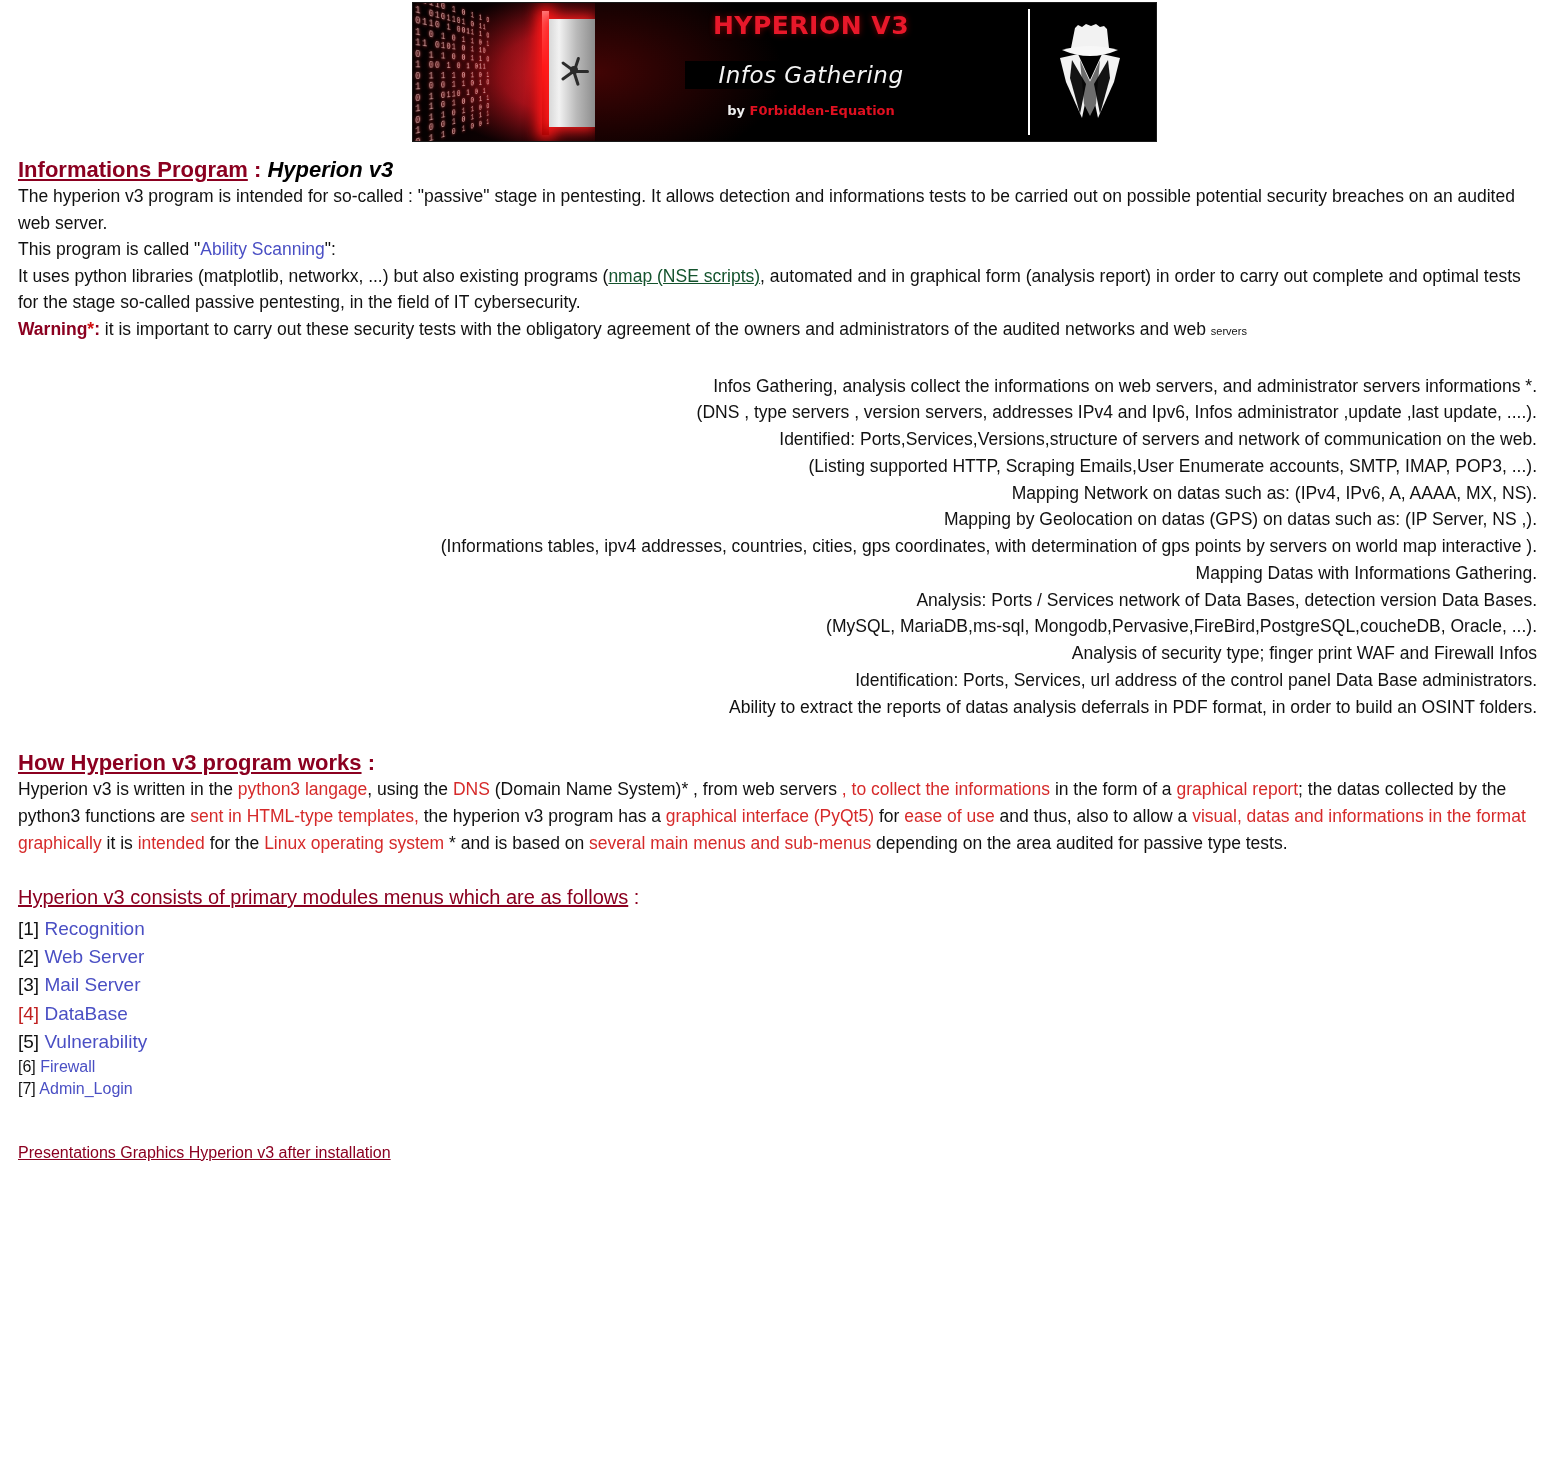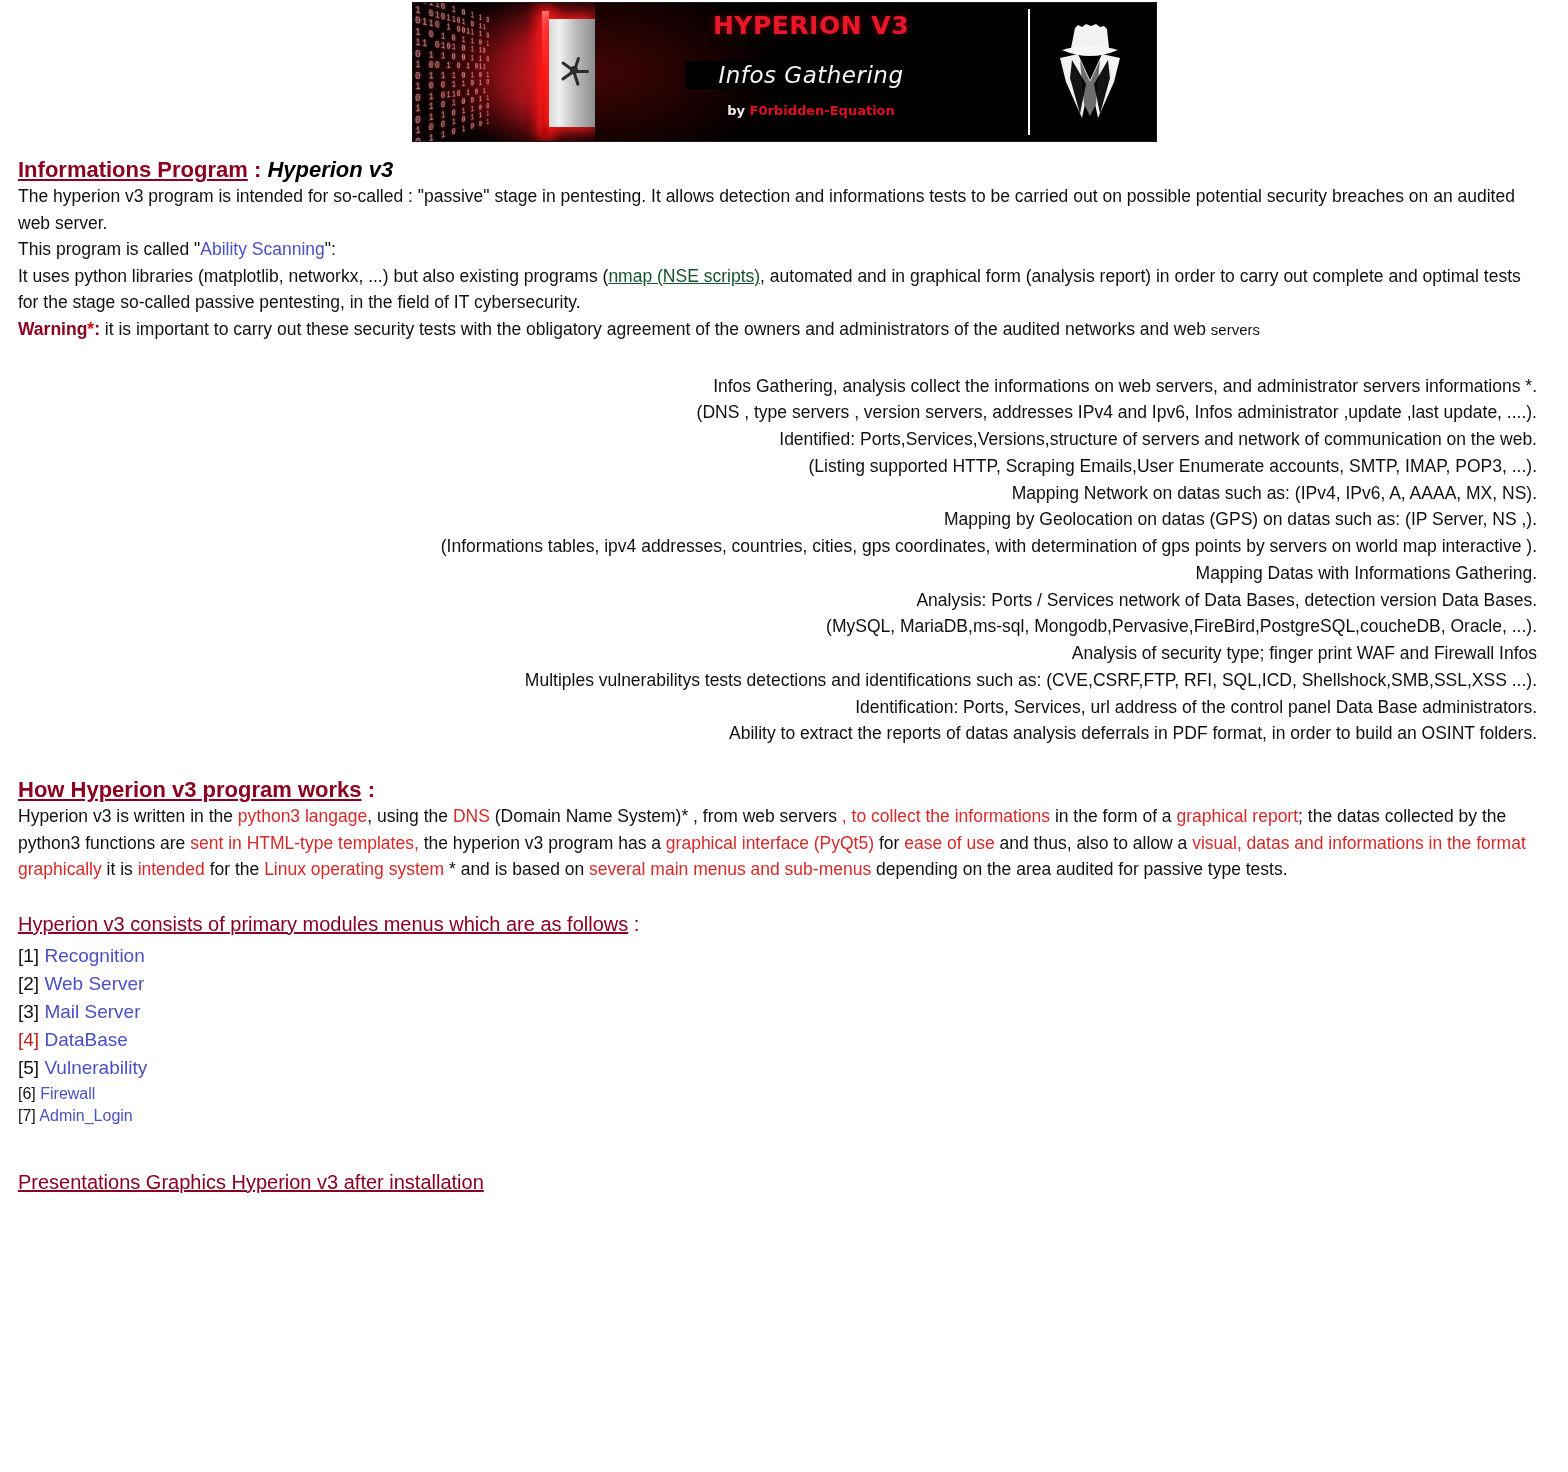--- a/index.html
+++ b/index.html
@@ -182,21 +182,21 @@
   }
   h2.objectifs .u { text-decoration: underline; }
   h2.objectifs .colon { font-style: normal; color: #000000; }
 
   p.body {
     margin: 0;
     font-size: 17.5px;
     line-height: 1.52;
     color: #111111;
   }
-  .smalltail { font-size: 15px; }
+  .smalltail { font-size: 11px; }
   .lnk-blue { color: #4a4fc4; }
   .lnk-ul { text-decoration: underline; color: #14532d; }
   .warn { color: #8b0020; font-weight: bold; }
   .ast-red { color: #d41010; font-weight: bold; }
   .red { color: #d62a2a; }
   .gap-md { height: 30px; }
   .gap-lg { height: 44px; }
 
   ul.objlist { list-style: none; margin: 0; padding: 0; }
   ul.objlist li {
@@ -221,21 +221,21 @@
     color: #111111;
     font-size: 19px;
   }
   ul.modlist li.small { font-size: 16px; line-height: 1.38; }
   ul.modlist li .idx { color: #111111; }
   ul.modlist li .idx.redbr { color: #c02020; }
   ul.modlist li .mod { color: #4a4fc4; }
 
   h2.present {
     margin: 0;
-    font-size: 20px;
+    font-size: 16px;
     font-weight: normal;
     color: #8b0020;
     text-decoration: underline;
   }
 </style>
 </head>
 <body>
 
 <div class="banner-wrap">
   <div class="banner">
@@ -327,21 +327,20 @@
     <li>(DNS , type servers , version servers, addresses IPv4 and Ipv6, Infos administrator ,update ,last update, ....).</li>
     <li>Identified: Ports,Services,Versions,structure of servers and network of communication on the web.</li>
     <li>(Listing supported HTTP, Scraping Emails,User Enumerate accounts, SMTP, IMAP, POP3, ...).</li>
     <li>Mapping Network on datas such as: (IPv4, IPv6, A, AAAA, MX, NS).</li>
     <li>Mapping by Geolocation on datas (GPS) on datas such as: (IP Server, NS ,).</li>
     <li>(Informations tables, ipv4 addresses, countries, cities, gps coordinates, with determination of gps points by servers on world map interactive ).</li>
     <li>Mapping Datas with Informations Gathering.</li>
     <li>Analysis: Ports / Services network of Data Bases, detection version Data Bases.</li>
     <li>(MySQL, MariaDB,ms-sql, Mongodb,Pervasive,FireBird,PostgreSQL,coucheDB, Oracle, ...).</li>
     <li>Analysis of security type; finger print WAF and Firewall Infos</li>
-    <li>Multiples vulnerabilitys tests detections and identifications such as: (CVE,CSRF,FTP, RFI, SQL,ICD, Shellshock,SMB,SSL,XSS ...).</li>
     <li>Identification: Ports, Services, url address of the control panel Data Base administrators.</li>
     <li>Ability to extract the reports of datas analysis deferrals in PDF format, in order to build an OSINT folders.</li>
   </ul>
 
   <div class="gap-md"></div>
 
   <h2 class="sec">
     <span class="u">How Hyperion v3 program works</span><span class="plain-colon"> :</span>
   </h2>
 

